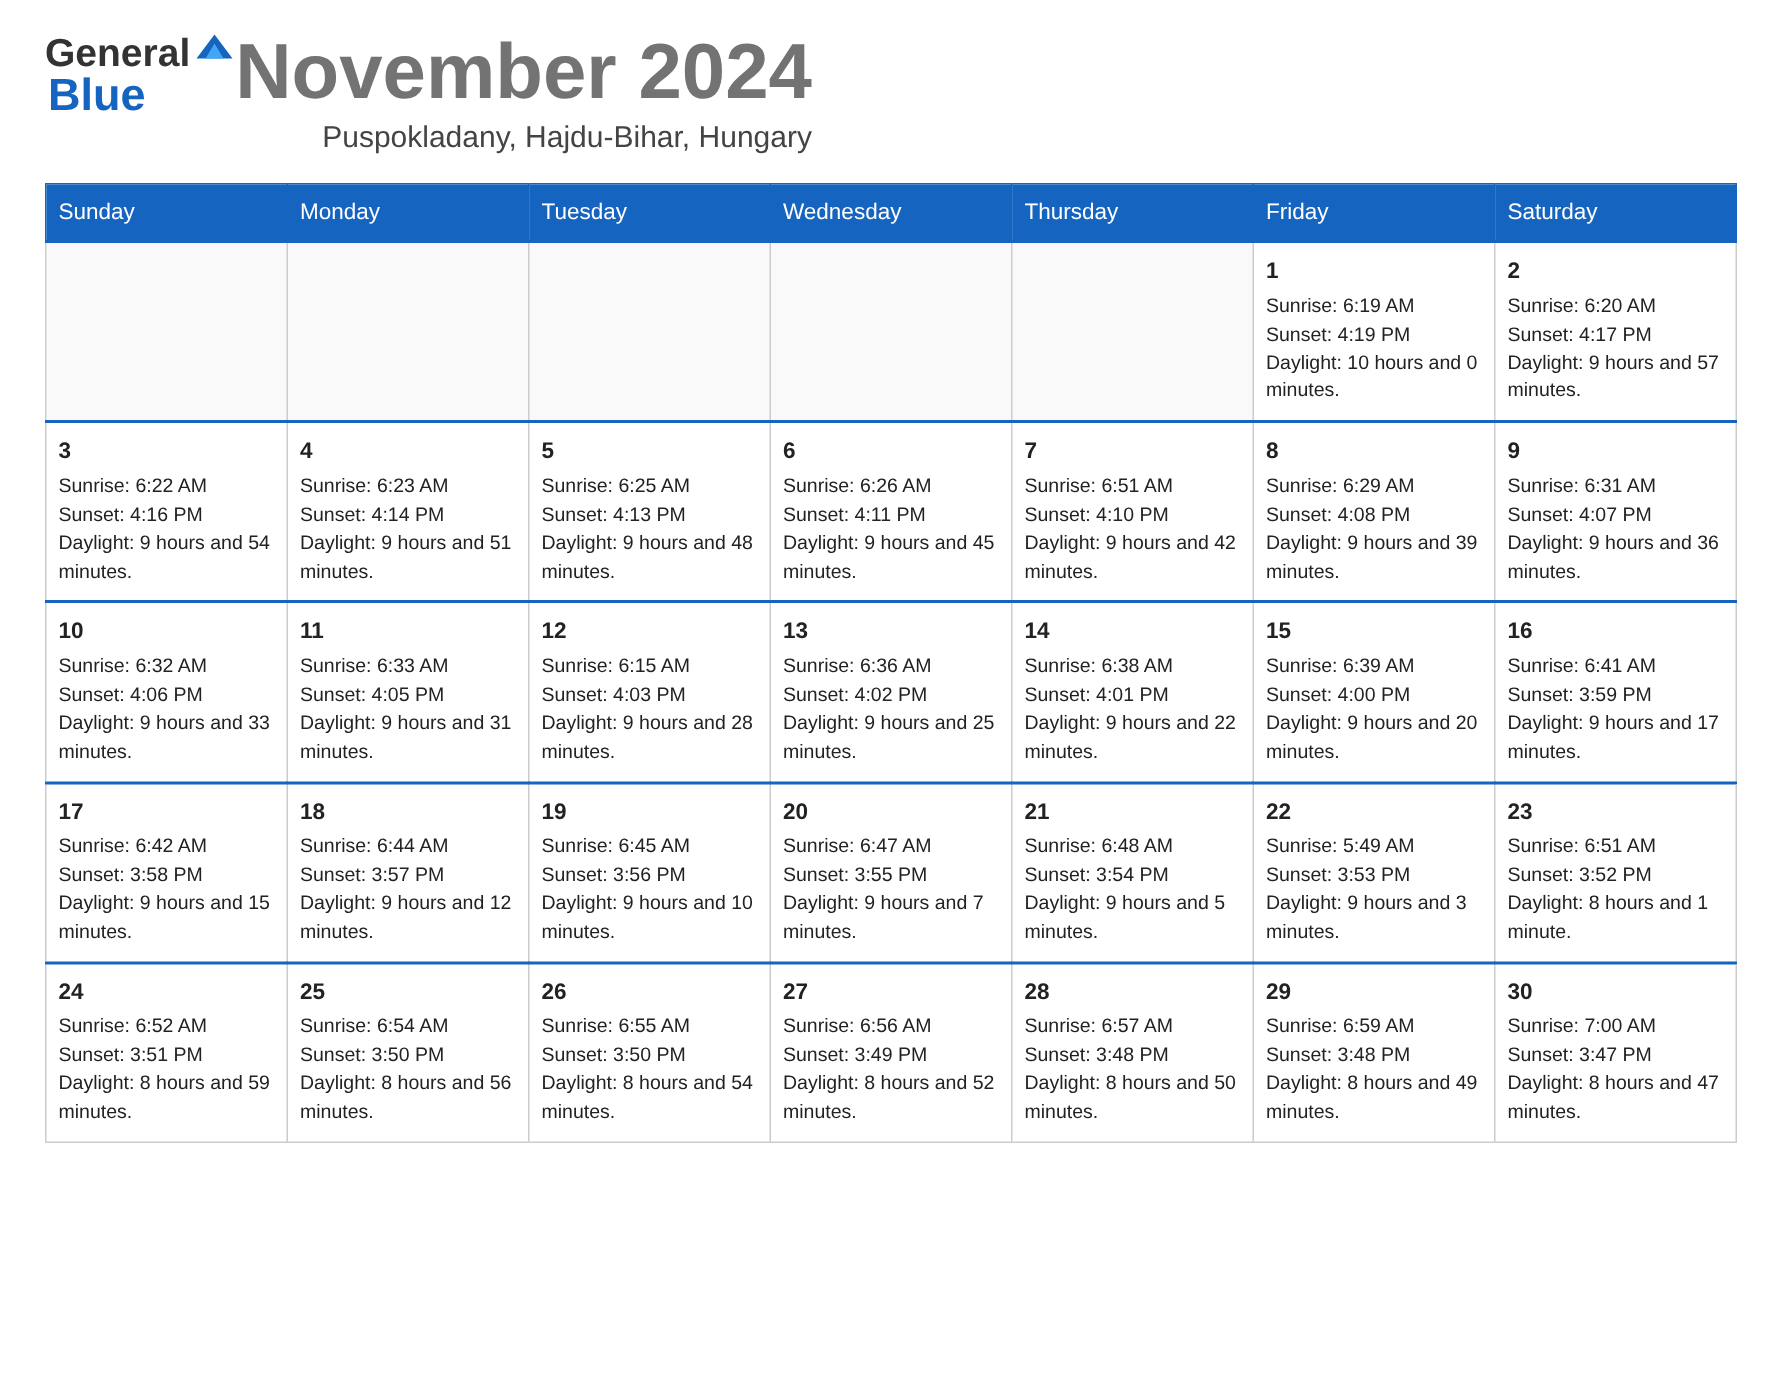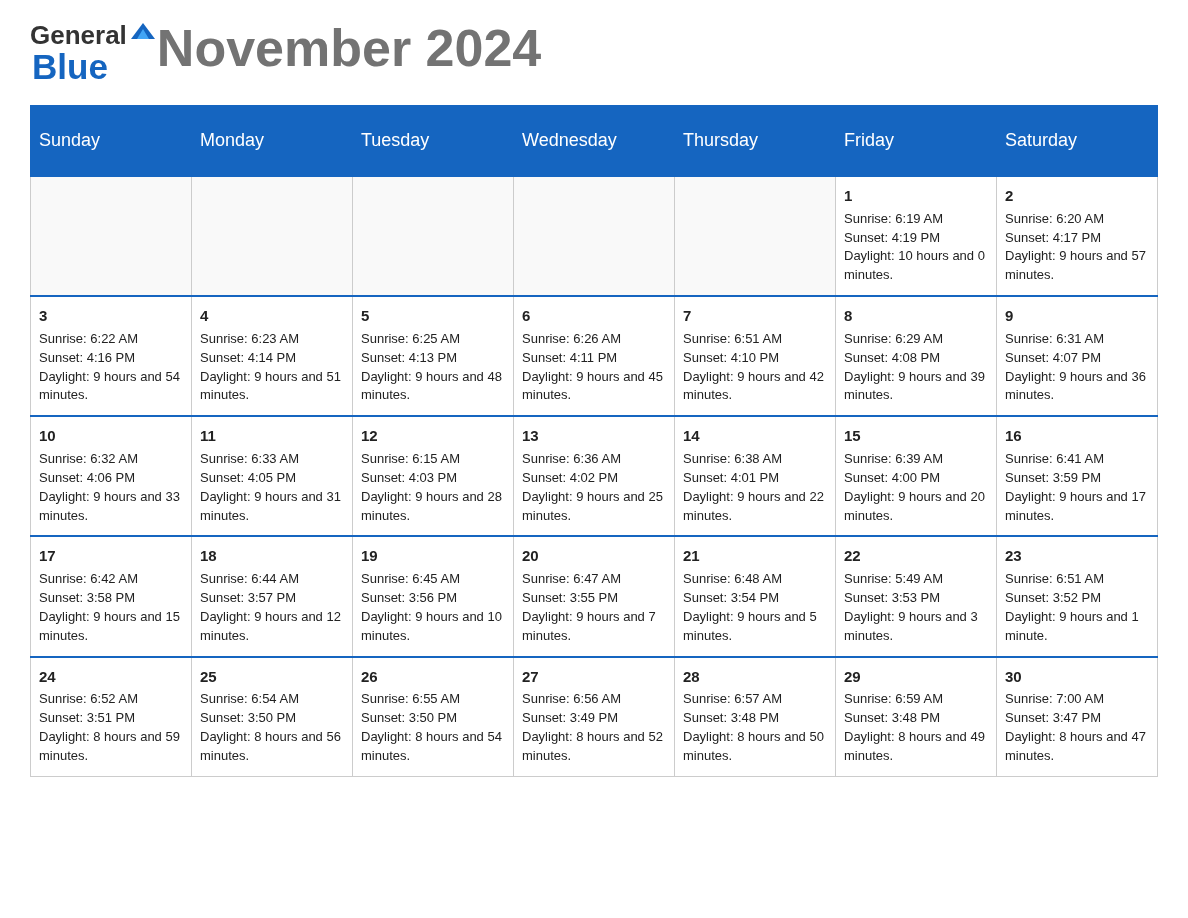--- a/index.html
+++ b/index.html
@@ -15,21 +15,21 @@
       justify-content: flex-start;
       align-items: flex-start;
       margin-bottom: 18px;
     }
     .logo-text-general {
       font-size: 26px;
       font-weight: bold;
       color: #333;
     }
     .logo-text-blue {
-      font-size: 35px;
+      font-size: 30px;
       font-weight: bold;
       color: #1565c0;
     }
     .logo-icon {
       width: 28px;
       height: 28px;
       margin-left: 2px;
       margin-top: -10px;
     }
     .logo-wrapper {
@@ -60,22 +60,22 @@
       color: #444;
       margin-top: 4px;
     }
     .calendar {
       width: 100%;
       border-collapse: collapse;
     }
     .calendar th {
       background-color: #1565c0;
       color: #fff;
-      padding: 24px 8px;
-      font-size: 18px;
+      padding: 10px 8px;
+      font-size: 15px;
       font-weight: normal;
       text-align: left;
       border: 1px solid #1565c0;
     }
     .calendar td {
       vertical-align: top;
       padding: 8px 8px 10px 8px;
       border: 1px solid #ccc;
       width: calc(100% / 7);
       min-height: 110px;
@@ -110,20 +110,21 @@
         <polygon points="2,22 14,6 26,22" fill="#1565c0"></polygon>
         <polygon points="8,22 14,12 20,22" fill="#42a5f5"></polygon>
       </svg>
     </div>
     <div class="logo-bottom">
       <span class="logo-text-blue" style="margin-left:2px;">Blue</span>
     </div>
   </div>
   <div class="title-section">
     <div class="month-title">November 2024</div>
+    <div class="location-subtitle">Puspokladany, Hajdu-Bihar, Hungary</div>
   </div>
 </div>
 
 <table class="calendar">
   <thead>
     <tr>
     <th>Sunday</th>
         <th>Monday</th>
         <th>Tuesday</th>
         <th>Wednesday</th>
@@ -160,21 +161,21 @@
         <td><span class="day-number">15</span><span>Sunrise: 6:39 AM</span><br><span>Sunset: 4:00 PM</span><br><span>Daylight: 9 hours and 20 minutes.</span></td>
         <td><span class="day-number">16</span><span>Sunrise: 6:41 AM</span><br><span>Sunset: 3:59 PM</span><br><span>Daylight: 9 hours and 17 minutes.</span></td>
       </tr>
       <tr>
         <td><span class="day-number">17</span><span>Sunrise: 6:42 AM</span><br><span>Sunset: 3:58 PM</span><br><span>Daylight: 9 hours and 15 minutes.</span></td>
         <td><span class="day-number">18</span><span>Sunrise: 6:44 AM</span><br><span>Sunset: 3:57 PM</span><br><span>Daylight: 9 hours and 12 minutes.</span></td>
         <td><span class="day-number">19</span><span>Sunrise: 6:45 AM</span><br><span>Sunset: 3:56 PM</span><br><span>Daylight: 9 hours and 10 minutes.</span></td>
         <td><span class="day-number">20</span><span>Sunrise: 6:47 AM</span><br><span>Sunset: 3:55 PM</span><br><span>Daylight: 9 hours and 7 minutes.</span></td>
         <td><span class="day-number">21</span><span>Sunrise: 6:48 AM</span><br><span>Sunset: 3:54 PM</span><br><span>Daylight: 9 hours and 5 minutes.</span></td>
         <td><span class="day-number">22</span><span>Sunrise: 5:49 AM</span><br><span>Sunset: 3:53 PM</span><br><span>Daylight: 9 hours and 3 minutes.</span></td>
-        <td><span class="day-number">23</span><span>Sunrise: 6:51 AM</span><br><span>Sunset: 3:52 PM</span><br><span>Daylight: 9 hours and 1 minute.</span></td>
+        <td><span class="day-number">23</span><span>Sunrise: 6:51 AM</span><br><span>Sunset: 3:52 PM</span><br><span>Daylight: 8 hours and 1 minute.</span></td>
       </tr>
       <tr>
         <td><span class="day-number">24</span><span>Sunrise: 6:52 AM</span><br><span>Sunset: 3:51 PM</span><br><span>Daylight: 8 hours and 59 minutes.</span></td>
         <td><span class="day-number">25</span><span>Sunrise: 6:54 AM</span><br><span>Sunset: 3:50 PM</span><br><span>Daylight: 8 hours and 56 minutes.</span></td>
         <td><span class="day-number">26</span><span>Sunrise: 6:55 AM</span><br><span>Sunset: 3:50 PM</span><br><span>Daylight: 8 hours and 54 minutes.</span></td>
         <td><span class="day-number">27</span><span>Sunrise: 6:56 AM</span><br><span>Sunset: 3:49 PM</span><br><span>Daylight: 8 hours and 52 minutes.</span></td>
         <td><span class="day-number">28</span><span>Sunrise: 6:57 AM</span><br><span>Sunset: 3:48 PM</span><br><span>Daylight: 8 hours and 50 minutes.</span></td>
         <td><span class="day-number">29</span><span>Sunrise: 6:59 AM</span><br><span>Sunset: 3:48 PM</span><br><span>Daylight: 8 hours and 49 minutes.</span></td>
         <td><span class="day-number">30</span><span>Sunrise: 7:00 AM</span><br><span>Sunset: 3:47 PM</span><br><span>Daylight: 8 hours and 47 minutes.</span></td>
       </tr>

